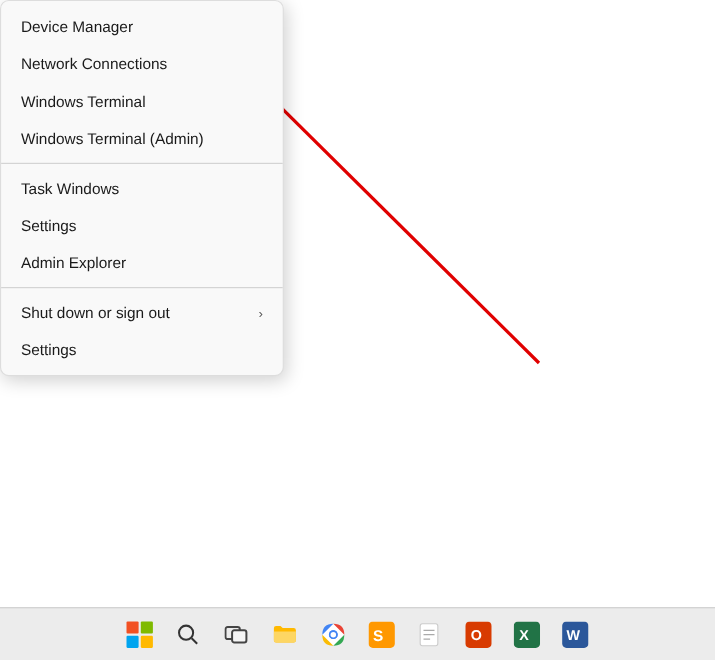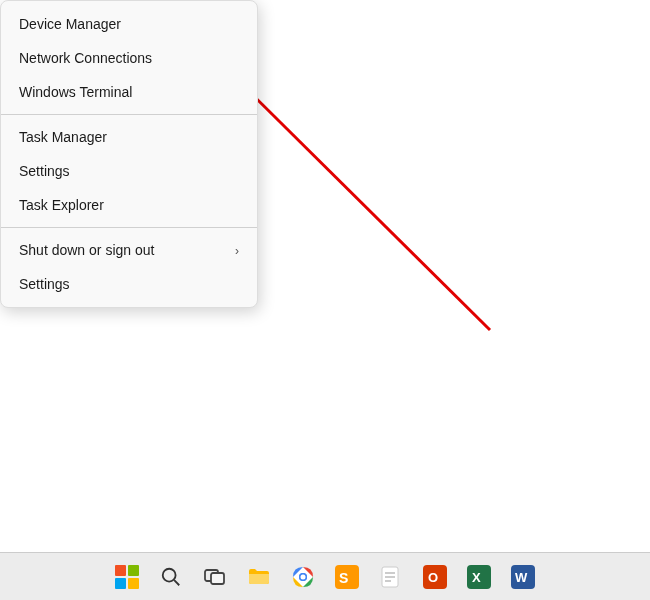--- a/index.html
+++ b/index.html
@@ -142,32 +142,35 @@
     <div class="menu-item">
       <span>Network Connections</span>
     </div>
 
 
 
     <div class="menu-item">
       <span>Windows Terminal</span>
     </div>
 
+    <div class="menu-item">
+      <span>Windows Terminal (Admin)</span>
+    </div>
     <div class="menu-separator"></div>
 
     <div class="menu-item">
-      <span>Task Manager</span>
+      <span>Task Windows</span>
     </div>
 
     <div class="menu-item">
       <span>Settings</span>
     </div>
 
     <div class="menu-item">
-      <span>Task Explorer</span>
+      <span>Admin Explorer</span>
     </div>
 
 
     <div class="menu-separator"></div>
 
     <div class="menu-item">
       <span>Shut down or sign out</span>
       <span class="menu-item-arrow">›</span>
     </div>
 

